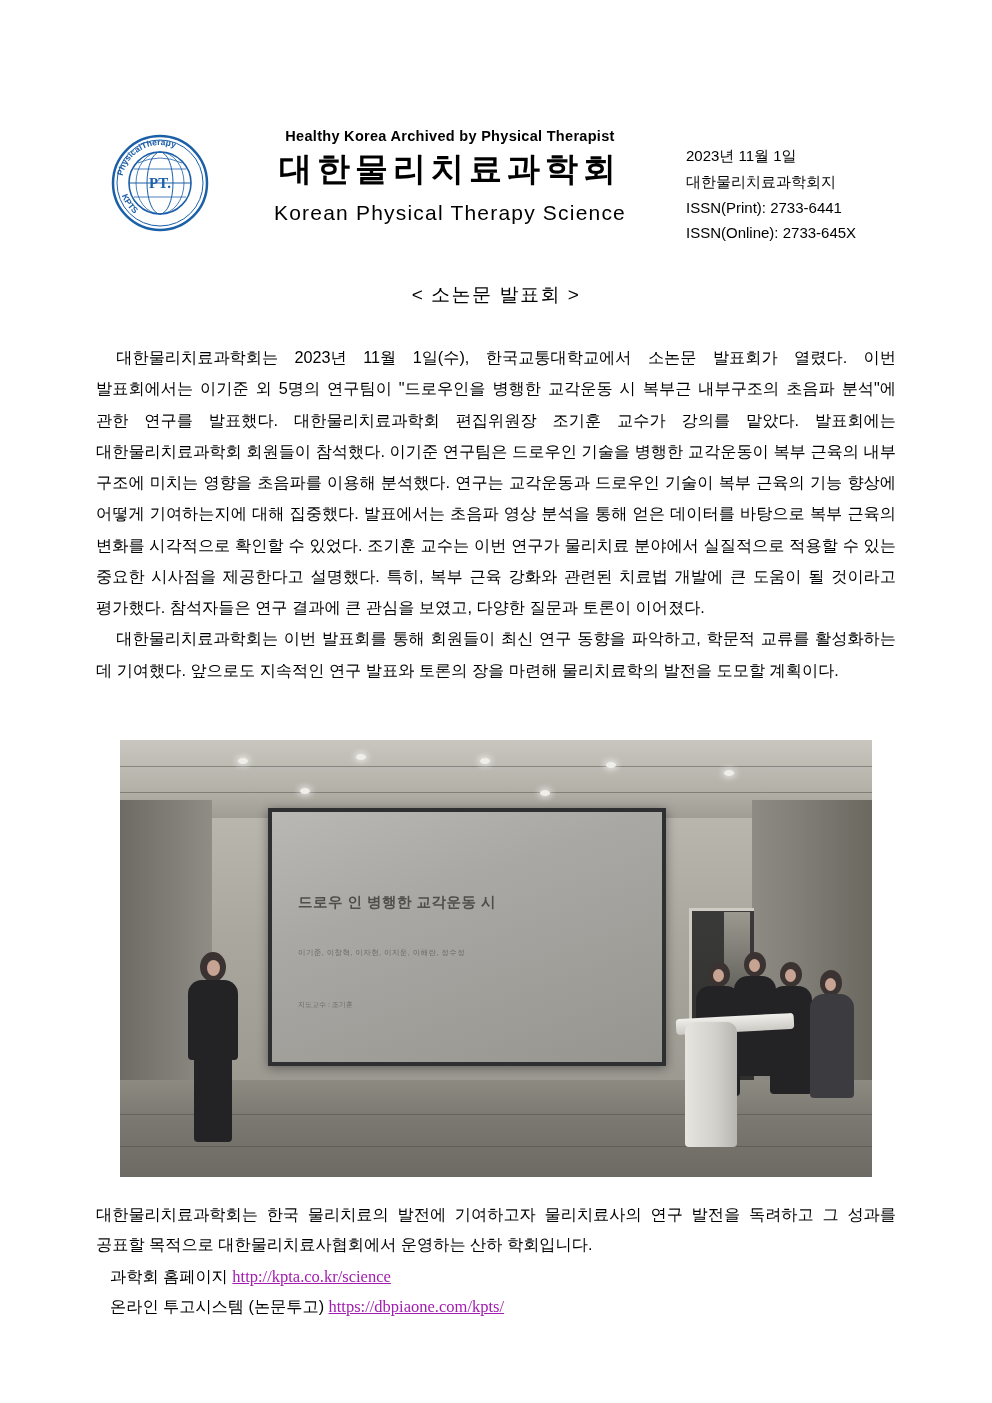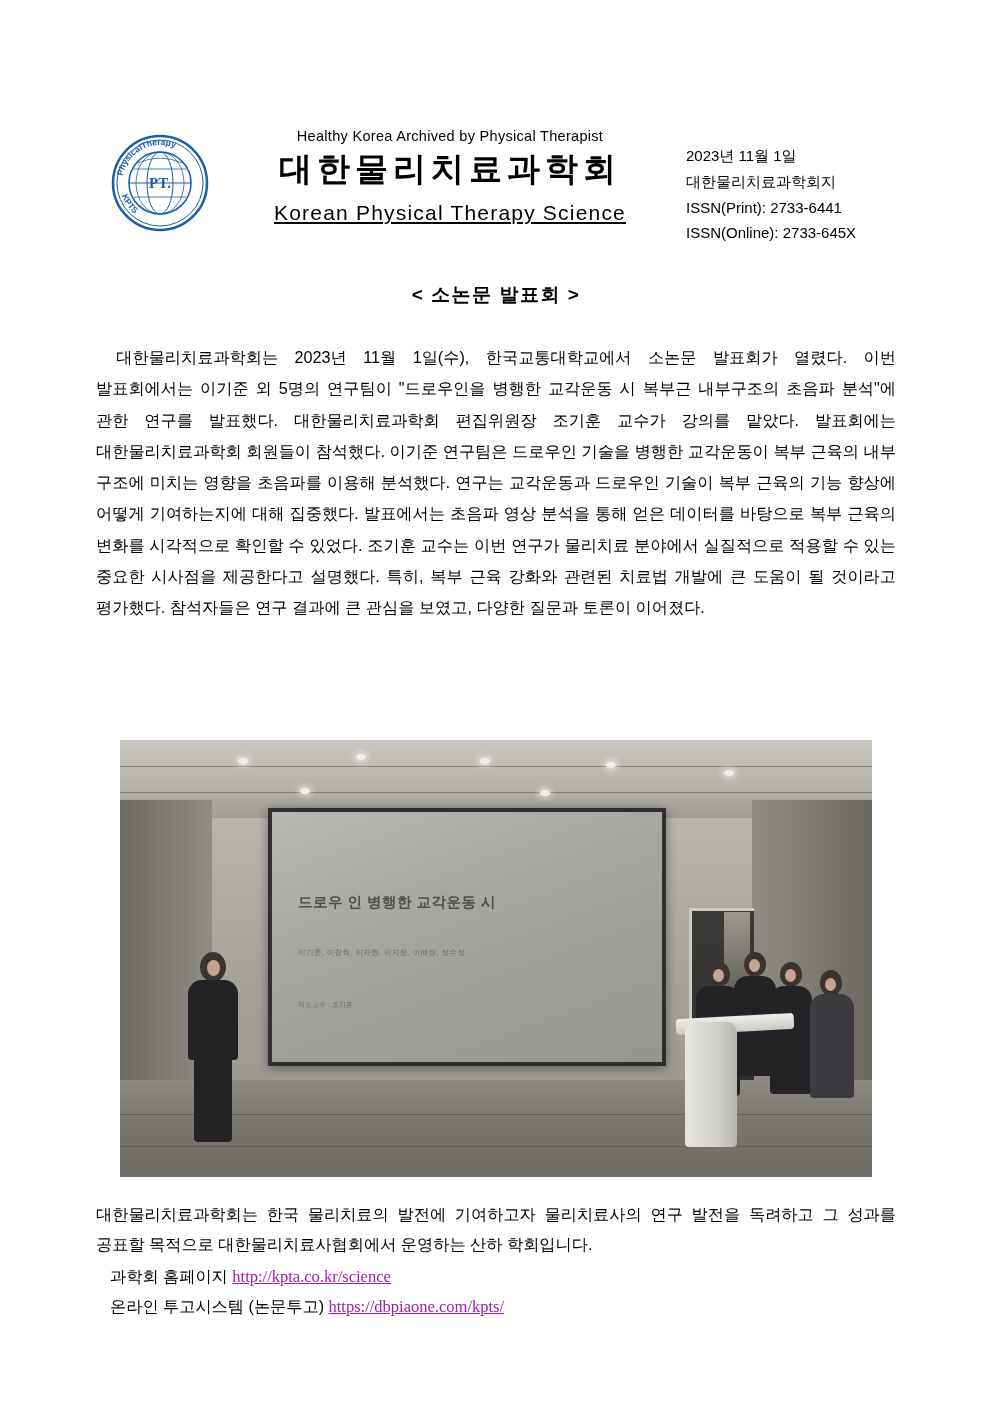--- a/index.html
+++ b/index.html
@@ -35,61 +35,60 @@
 
   .masthead {
     position: absolute;
     left: 240px;
     top: 0;
     width: 420px;
     text-align: center;
   }
   .masthead .tagline {
     font-size: 14.5px;
-    font-weight: normal;
+    font-weight: bold;
     letter-spacing: 0.3px;
     margin: 0 0 6px 0;
     white-space: nowrap;
     text-align: center;
   }
   .masthead .title-ko {
     font-size: 33px;
     font-weight: bold;
     letter-spacing: 5px;
     margin: 0 0 4px 0;
     line-height: 1.15;
     white-space: nowrap;
   }
   .masthead .title-en {
     font-size: 21px;
     letter-spacing: 1.2px;
     margin: 12px;
     line-height: 1.2;
     white-space: nowrap;
-    text-decoration: underline;
   }
 
   .meta {
     position: absolute;
     left: 686px;
     top: 15px;
     font-size: 15px;
     line-height: 1.72;
     white-space: nowrap;
   }
 
   
   .section-title {
     position: absolute;
     top: 282px;
     left: 0;
     width: 992px;
     text-align: center;
     font-size: 19px;
-    font-weight: bold;
+    font-weight: normal;
     letter-spacing: 1.5px;
   }
 
   
   .article {
     position: absolute;
     top: 342px;
     left: 96px;
     width: 800px;
     font-size: 16.2px;
@@ -275,20 +274,21 @@
     <div>대한물리치료과학회지</div>
     <div>ISSN(Print): 2733-6441</div>
     <div>ISSN(Online): 2733-645X</div>
   </div>
 </div>
 
 <div class="section-title">&lt; 소논문 발표회 &gt;</div>
 
 <div class="article">
   <p>대한물리치료과학회는 2023년 11월 1일(수), 한국교통대학교에서 소논문 발표회가 열렸다. 이번 발표회에서는 이기준 외 5명의 연구팀이 "드로우인을 병행한 교각운동 시 복부근 내부구조의 초음파 분석"에 관한 연구를 발표했다. 대한물리치료과학회 편집위원장 조기훈 교수가 강의를 맡았다. 발표회에는 대한물리치료과학회 회원들이 참석했다. 이기준 연구팀은 드로우인 기술을 병행한 교각운동이 복부 근육의 내부 구조에 미치는 영향을 초음파를 이용해 분석했다. 연구는 교각운동과 드로우인 기술이 복부 근육의 기능 향상에 어떻게 기여하는지에 대해 집중했다. 발표에서는 초음파 영상 분석을 통해 얻은 데이터를 바탕으로 복부 근육의 변화를 시각적으로 확인할 수 있었다. 조기훈 교수는 이번 연구가 물리치료 분야에서 실질적으로 적용할 수 있는 중요한 시사점을 제공한다고 설명했다. 특히, 복부 근육 강화와 관련된 치료법 개발에 큰 도움이 될 것이라고 평가했다. 참석자들은 연구 결과에 큰 관심을 보였고, 다양한 질문과 토론이 이어졌다.</p>
+  <p>대한물리치료과학회는 이번 발표회를 통해 회원들이 최신 연구 동향을 파악하고, 학문적 교류를 활성화하는 데 기여했다. 앞으로도 지속적인 연구 발표와 토론의 장을 마련해 물리치료학의 발전을 도모할 계획이다.</p>
 </div>
 
 <div class="photo-wrap">
   <div class="photo">
     <div class="ph-ceiling"></div>
     <div class="ph-ceil-seam" style="top:26px"></div>
     <div class="ph-ceil-seam" style="top:52px"></div>
     <div class="ph-light" style="left:118px; top:18px"></div>
     <div class="ph-light" style="left:236px; top:14px"></div>
     <div class="ph-light" style="left:360px; top:18px"></div>

